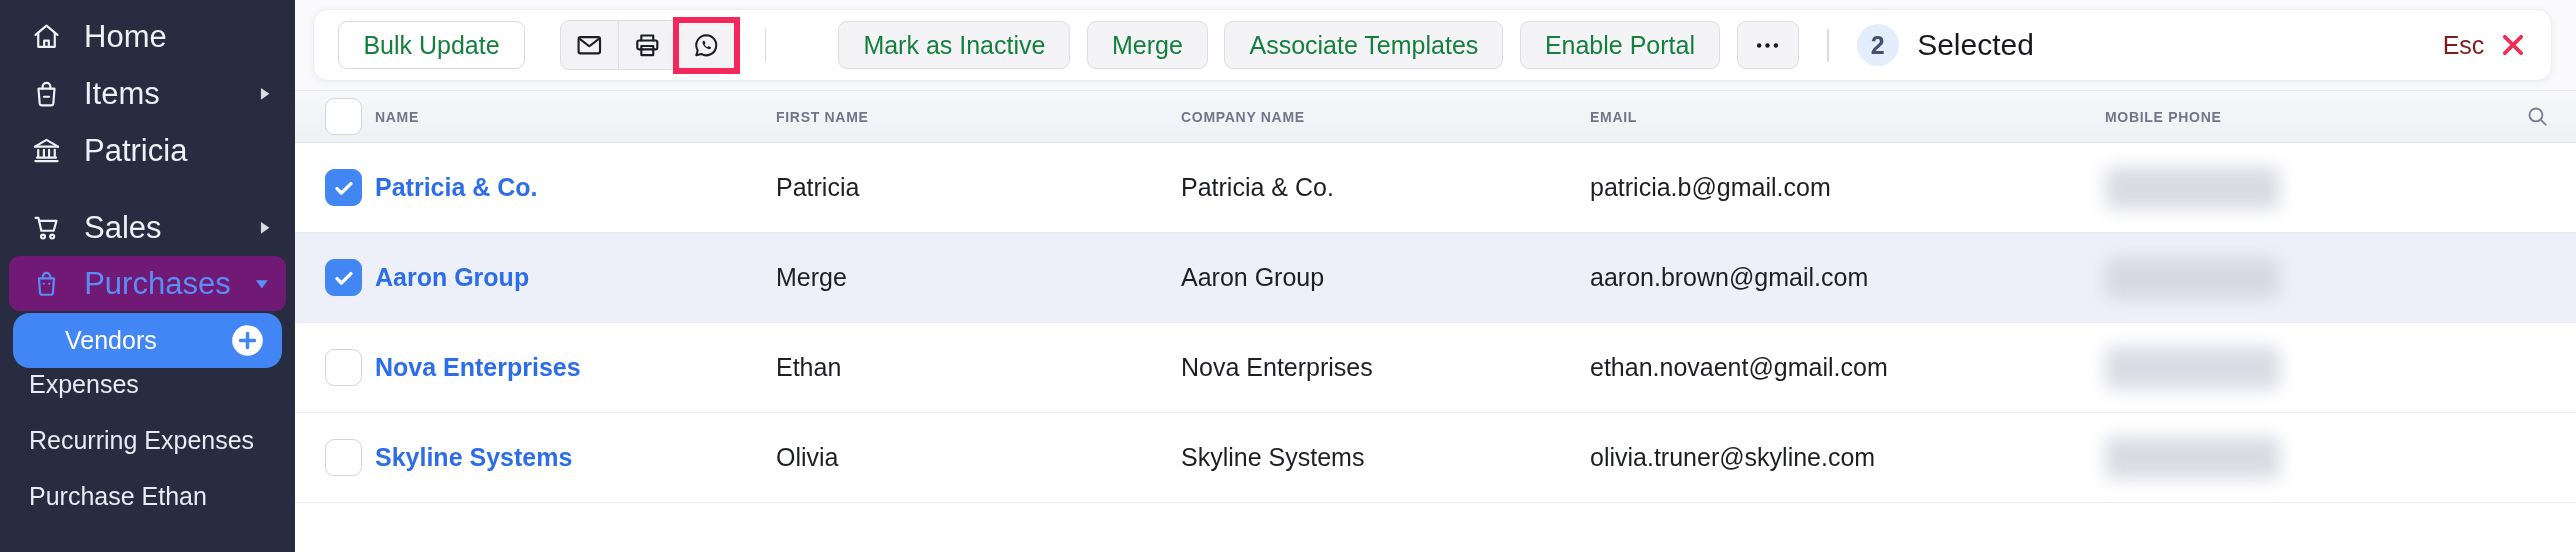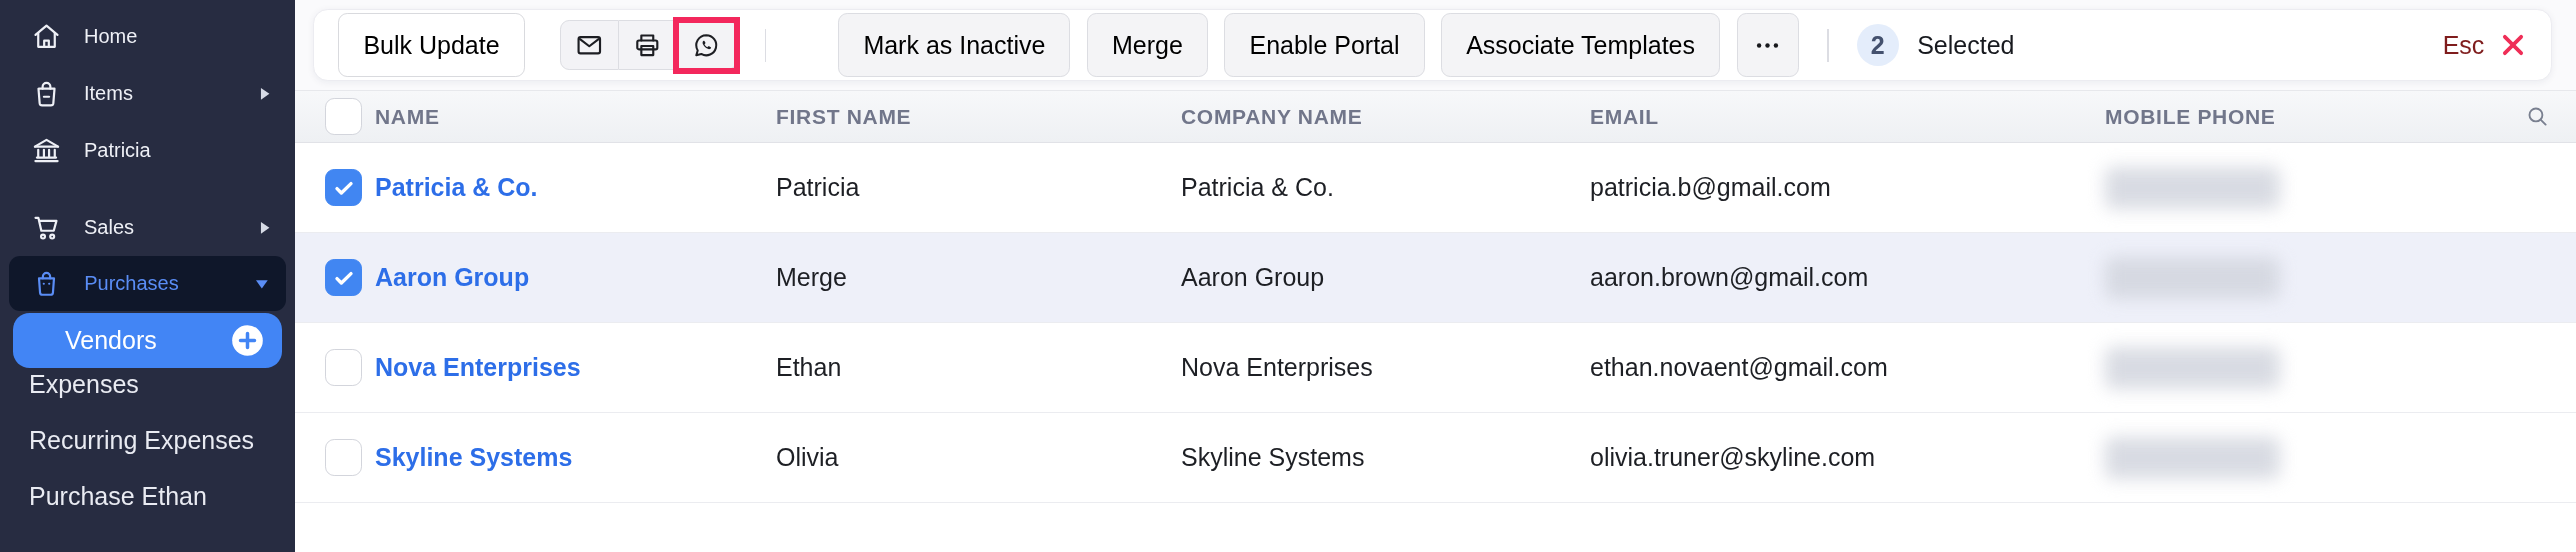--- a/index.html
+++ b/index.html
@@ -2,58 +2,58 @@
 <html style="font-size:14.7px"><head>
 <meta charset="utf-8">
 <style>
   * { box-sizing: border-box; margin: 0; padding: 0; }
   html,body { width:2576px; height:553px; overflow:hidden; }
   body { font-family:"Liberation Sans", sans-serif; background:#ffffff; }
   .app { display:flex; width:2576px; height:553px; }
 
   
   .sidebar { width:295px; flex-shrink:0; background:#272c41; color:#eef0f6; padding-top:8.3px; }
-  .nav-item { height:57px; display:flex; align-items:center; gap:22px; padding:0 22px 0 31px; font-size:20px; cursor:pointer; }
+  .nav-item { height:57px; display:flex; align-items:center; gap:22px; padding:0 22px 0 31px; font-size:31px; cursor:pointer; }
   .nav-item .icon { width:31px; height:31px; flex-shrink:0; display:flex; align-items:center; justify-content:center; }
   .nav-item .icon svg { width:31px; height:31px; }
   .chev { margin-left:auto; display:flex; align-items:center; color:#d7dbe6; }
   .chev svg { width:15.7px; height:15.7px; }
   .gap-before { margin-top:20px; }
-  .nav-parent-active { margin:0 9.2px; padding:0 16.6px 0 22px; height:55px; border-radius:11px; background:#0f172a; color:#5a8df5; }
+  .nav-parent-active { margin:0 9.2px; padding:0 16.6px 0 22px; height:55px; border-radius:11px; background:#701a75; color:#5a8df5; }
   .nav-parent-active .chev { color:#5a8df5; }
   .vendors-pill { margin:1.8px 13px; height:55px; border-radius:16.6px; background:#4285f5; color:#ffffff; display:flex; align-items:center; padding:0 16.6px 0 52px; font-size:25px; font-weight:500; cursor:pointer; }
   .pill-plus { margin-left:auto; width:35px; height:35px; display:flex; }
   .pill-plus svg { width:35px; height:35px; }
   .nav-sub { height:56px; display:flex; align-items:flex-start; padding-left:29px; font-size:25px; color:#e9ebf2; cursor:pointer; }
 
   
   .main { flex:1; display:flex; flex-direction:column; background:#ffffff; min-width:0; }
   .top-strip { background:#fafafc; padding:9.2px 24px 9.2px 18.4px; }
   .toolbar-card { height:72px; background:#ffffff; border:0.9px solid #ececf1; border-radius:14.7px; box-shadow:0 1.8px 7.4px rgba(25,30,60,.06); display:flex; align-items:center; padding:0 24px; }
-  .btn { height:64px; border-radius:9.2px; border:0.9px solid #d9dade; background:#ffffff; font-size:25px; color:#000000; padding:0 24px; display:flex; align-items:center; font-family:inherit; cursor:pointer; white-space:nowrap; }
+  .btn { height:48px; border-radius:9.2px; border:0.9px solid #d9dade; background:#ffffff; font-size:25px; color:#15803d; padding:0 24px; display:flex; align-items:center; font-family:inherit; cursor:pointer; white-space:nowrap; }
   .btn.gray { background:#f4f4f6; border-color:#dcdde2; }
   .btn-row { display:flex; align-items:center; gap:16.6px;padding-left:44px; }
   .icon-group { display:flex; margin-left:35px; }
   .icon-seg { width:59px; height:50px; background:#f3f3f6; border:0.9px solid #dcdde2; border-left:none; display:flex; align-items:center; justify-content:center; cursor:pointer; position:relative; }
   .icon-seg:first-child { border-left:0.9px solid #dcdde2; border-radius:9.2px 0 0 9.2px; }
   .icon-seg:last-child { border-radius:0 9.2px 9.2px 0; }
   .icon-seg svg { width:28.6px; height:28.6px; color:#1d1e23; }
   .red-annotation { position:absolute; inset:-4.6px; border:6.4px solid #f3275c; pointer-events:none; z-index:3; }
   .v-divider { width:1.8px; height:33px; background:#dcdde3; margin:0 28px; flex-shrink:0; }
   .badge-circle { width:42px; height:42px; border-radius:50%; background:#e4edfb; color:#44516e; font-size:25px; font-weight:bold; display:flex; align-items:center; justify-content:center; flex-shrink:0; }
-  .selected-label { margin-left:18.4px; font-size:25px; color:#17191e; }
+  .selected-label { margin-left:18.4px; font-size:30px; color:#17191e; }
   .esc-area { margin-left:auto; display:flex; align-items:center; gap:14.7px; }
   .esc-label { color:#7f1d1d; font-size:25px; }
   .close-x { display:flex; cursor:pointer; }
   .close-x svg { width:28px; height:28px; }
   .more-dots svg { width:31px; height:31px; color:#17181c; }
   .btn.more { padding:0 14.7px; }
 
   
-  .table-header { height:53px; background:linear-gradient(#f7f8fa,#eef0f3); border-top:0.9px solid #e7e8ec; border-bottom:0.9px solid #e1e2e7; display:flex; align-items:center; font-size:21px; font-weight:bold; letter-spacing:0.7px; color:#71768a; }
+  .table-header { height:53px; background:linear-gradient(#f7f8fa,#eef0f3); border-top:0.9px solid #e7e8ec; border-bottom:0.9px solid #e1e2e7; display:flex; align-items:center; font-size:14px; font-weight:bold; letter-spacing:0.7px; color:#71768a; }
   .col { flex-shrink:0; }
   .col-check { width:80px; padding-left:30px; display:flex; align-items:center; }
   .col-name { width:401px; }
   .col-first { width:405px; }
   .col-company { width:409px; }
   .col-email { width:515px; }
   .col-phone { width:387px; display:flex; align-items:center; }
   .col-last { flex:1 1 auto; display:flex; justify-content:flex-end; padding-right:26px; }
   .col-last svg { width:25px; height:25px; color:#7a8090; cursor:pointer; }
   .table-body { flex:1; background:#ffffff; }
@@ -198,22 +198,22 @@
             </span>
             <span class="red-annotation"></span>
           </button>
         </div>
 
         <div class="v-divider"></div>
 
         <div class="btn-row">
           <button class="btn gray">Mark as Inactive</button>
           <button class="btn gray">Merge</button>
+          <button class="btn gray">Associate Templates</button>
           <button class="btn gray">Enable Portal</button>
-          <button class="btn gray">Associate Templates</button>
           <button class="btn gray more">
             <span class="more-dots" style="display:flex">
               <svg viewBox="0 0 24 24" width="31" height="31">
                   <circle cx="5.5" cy="12" r="1.7" fill="currentColor"></circle>
                   <circle cx="12" cy="12" r="1.7" fill="currentColor"></circle>
                   <circle cx="18.5" cy="12" r="1.7" fill="currentColor"></circle>
                 </svg>
             </span>
           </button>
         </div>

